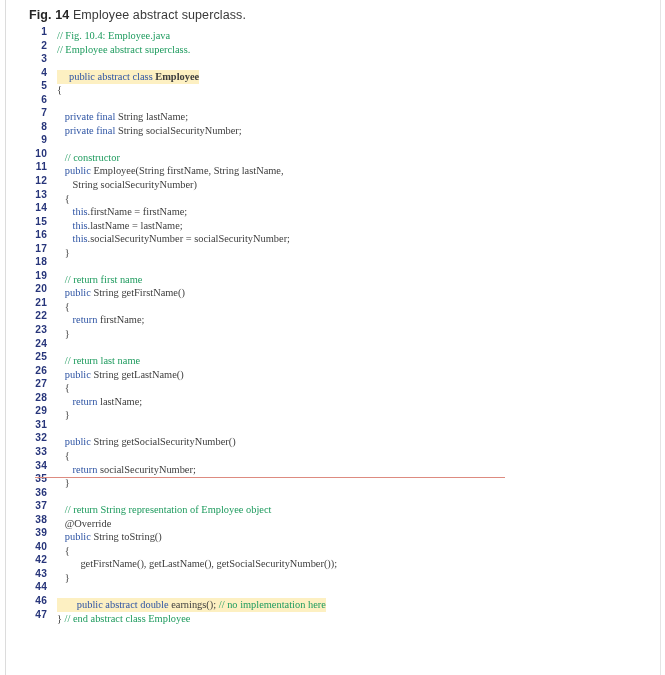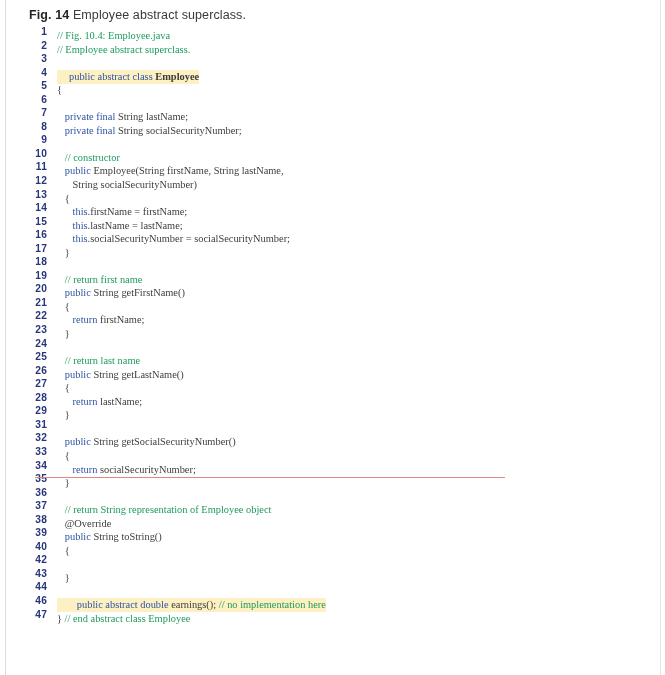--- a/index.html
+++ b/index.html
@@ -149,20 +149,20 @@
     <div class="code-line"><span class="ln">31</span><span class="src"><span class="t">   </span></span></div>
     <div class="code-line"><span class="ln">32</span><span class="src"><span class="t">   </span><span class="k">public </span><span class="t">String getSocialSecurityNumber()</span></span></div>
     <div class="code-line"><span class="ln">33</span><span class="src"><span class="t">   {</span></span></div>
     <div class="code-line"><span class="ln">34</span><span class="src"><span class="t">      </span><span class="k">return </span><span class="t">socialSecurityNumber;</span></span></div>
     <div class="code-line"><span class="ln">35</span><span class="src"><span class="t">   }</span></span></div>
     <div class="code-line"><span class="ln">36</span><span class="src"></span></div>
     <div class="code-line"><span class="ln">37</span><span class="src"><span class="t">   </span><span class="c">// return String representation of Employee object</span></span></div>
     <div class="code-line"><span class="ln">38</span><span class="src"><span class="t">   @Override</span></span></div>
     <div class="code-line"><span class="ln">39</span><span class="src"><span class="t">   </span><span class="k">public </span><span class="t">String toString()</span></span></div>
     <div class="code-line"><span class="ln">40</span><span class="src"><span class="t">   {</span></span></div>
-    <div class="code-line"><span class="ln">42</span></div>
+    <div class="code-line"><span class="ln">42</span><span class="src"><span class="t">         getFirstName(), getLastName(), getSocialSecurityNumber());</span></span></div>
     <div class="code-line"><span class="ln">43</span><span class="src"><span class="t">   }</span></span></div>
     <div class="code-line"><span class="ln">44</span><span class="src"></span></div>
     <div class="code-line"><span class="ln">46</span><span class="src"><span class="hl"><span class="t">   </span><span class="k">public abstract double </span><span class="t">earnings(); </span><span class="c">// no implementation here</span></span></span></div>
     <div class="code-line"><span class="ln">47</span><span class="src"><span class="t">} </span><span class="c">// end abstract class Employee</span></span></div>
   </div>
 
 <div id="divider" style="top: 477px; background: rgb(221, 139, 128);"></div>
 
 </body></html>

